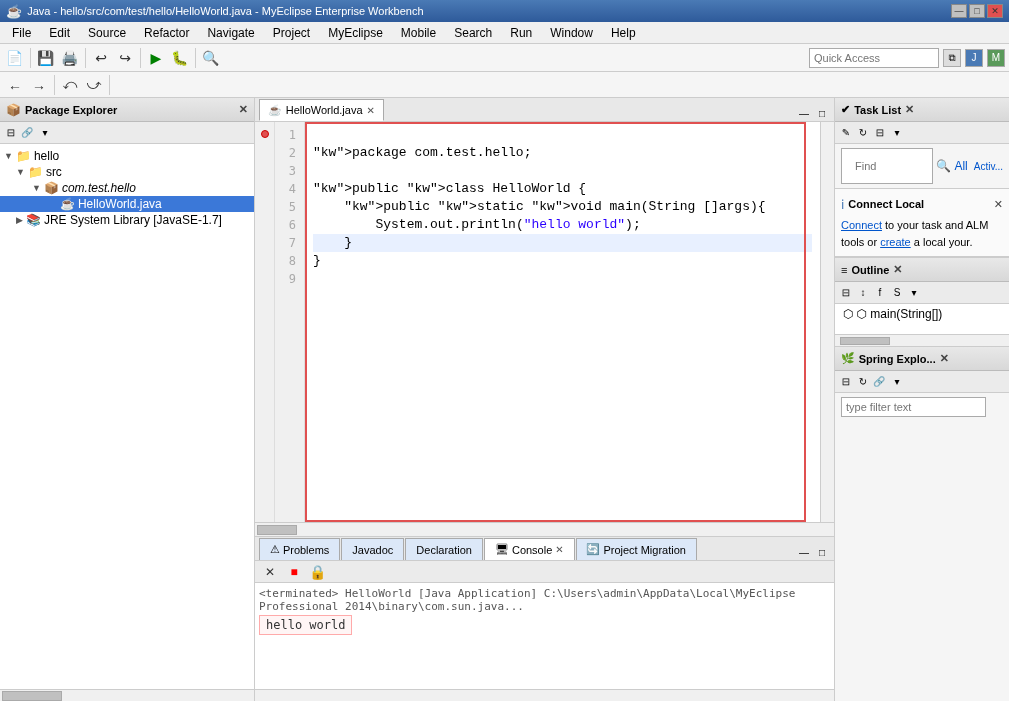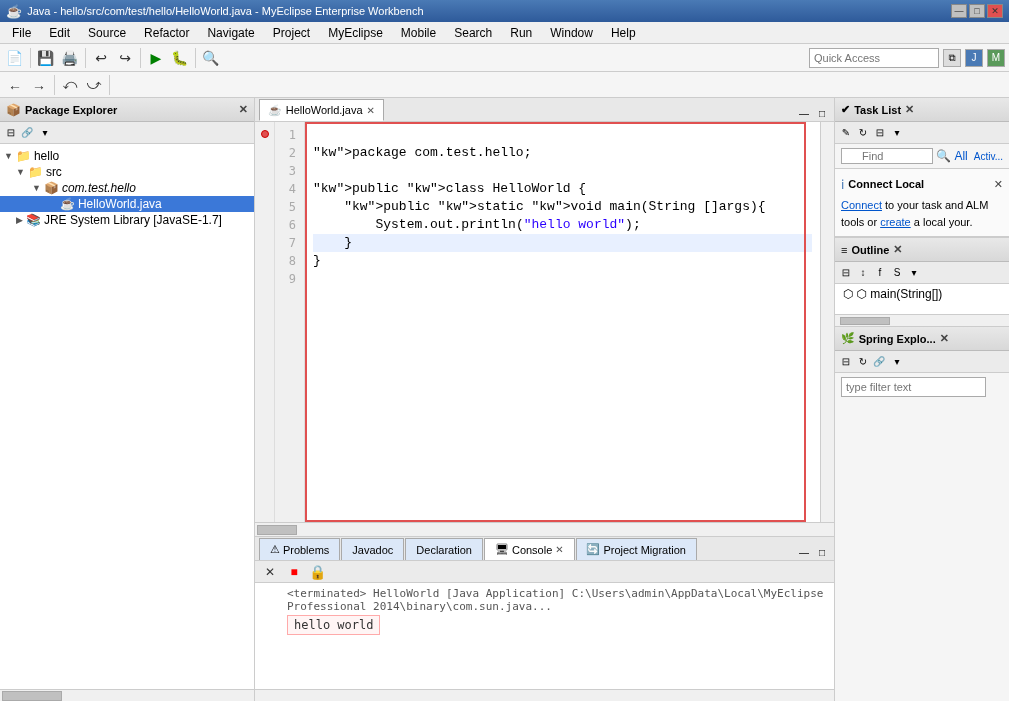--- a/index.html
+++ b/index.html
@@ -62,21 +62,21 @@
     .editor-scrollbar-v { width: 14px; background: #f0f0f0; border-left: 1px solid #ccc; }
 
     
     #bottom-panel { height: 165px; border-top: 1px solid #ccc; display: flex; flex-direction: column; background: #f5f5f5; }
     #bottom-tabs { background: #e8e8e8; border-bottom: 1px solid #ccc; height: 24px; display: flex; align-items: flex-end; padding: 0 4px; gap: 1px; }
     .bottom-tab { background: #dce8f8; border: 1px solid #aaa; border-bottom: none; padding: 2px 10px; font-size: 11px; cursor: pointer; height: 22px; display: flex; align-items: center; gap: 3px; }
     .bottom-tab.active { background: white; }
     .bottom-tab-btns { margin-left: auto; display: flex; gap: 2px; align-items: center; }
     #console-content { flex: 1; background: white; overflow: hidden; position: relative; display: flex; flex-direction: column; }
     #console-toolbar { background: #ebebeb; border-bottom: 1px solid #ccc; height: 22px; display: flex; align-items: center; padding: 0 4px; gap: 2px; }
-    #console-text-area { flex: 1; padding: 4px; font-family: monospace; font-size: 12px; overflow: auto; margin-left: 28px; }
+    #console-text-area { flex: 1; padding: 4px; font-family: monospace; font-size: 12px; overflow: auto; }
     #console-terminated { color: #555; font-size: 11px; }
     #console-output { background: #fff5f5; border: 1px solid #ffaaaa; display: inline-block; padding: 2px 6px; margin-top: 2px; color: #333; font-size: 12px; }
     .bottom-scrollbar { height: 12px; background: #f0f0f0; border-top: 1px solid #ccc; }
 
     
     #right-panel { width: 175px; background: #f5f5f5; border-left: 1px solid #ccc; display: flex; flex-direction: column; overflow: hidden; }
     #task-list { background: #f5f5f5; border-bottom: 1px solid #ccc; flex: 0 0 auto; }
     #task-header { background: linear-gradient(to bottom, #e8e8e8, #d8d8d8); border-bottom: 1px solid #bbb; height: 24px; display: flex; align-items: center; padding: 0 6px; gap: 4px; font-size: 11px; font-weight: bold; }
     #task-toolbar { background: #ebebeb; border-bottom: 1px solid #ccc; height: 22px; display: flex; align-items: center; padding: 0 3px; gap: 1px; }
     #task-find { display: flex; align-items: center; gap: 3px; padding: 4px 6px; border-bottom: 1px solid #ccc; }
@@ -306,21 +306,21 @@
         <span>Task List</span>
         <span class="close-x">✕</span>
       </div>
       <div id="task-toolbar">
         <div class="panel-btn">✎</div>
         <div class="panel-btn">↻</div>
         <div class="panel-btn">⊟</div>
         <div class="panel-btn">▾</div>
       </div>
       <div id="task-find">
-        <input style="flex: 1 1 0%; height: 16px; border: 1px solid rgb(170, 170, 170); font-size: 11px; padding: 0px 20px; width: 60px;" placeholder="Find">
+        <input style="flex: 1 1 0%; height: 36px; border: 1px solid rgb(170, 170, 170); font-size: 11px; padding: 0px 13px; width: 60px;" placeholder="Find">
         <span style="font-size:12px;">🔍</span>
         <span style="font-size:12px;cursor:pointer;color:#0055cc;">All</span>
         <span style="font-size:10px;cursor:pointer;color:#0055cc;margin-left:3px;">Activ...</span>
       </div>
       <div id="connect-mylyn">
         <div id="connect-mylyn-header">
           <span style="color:#4a7ab5;font-size:13px;">ℹ</span>
           <span style="font-weight:bold;">Connect Local</span>
           <span class="close-x" style="margin-left:auto;">✕</span>
         </div>

